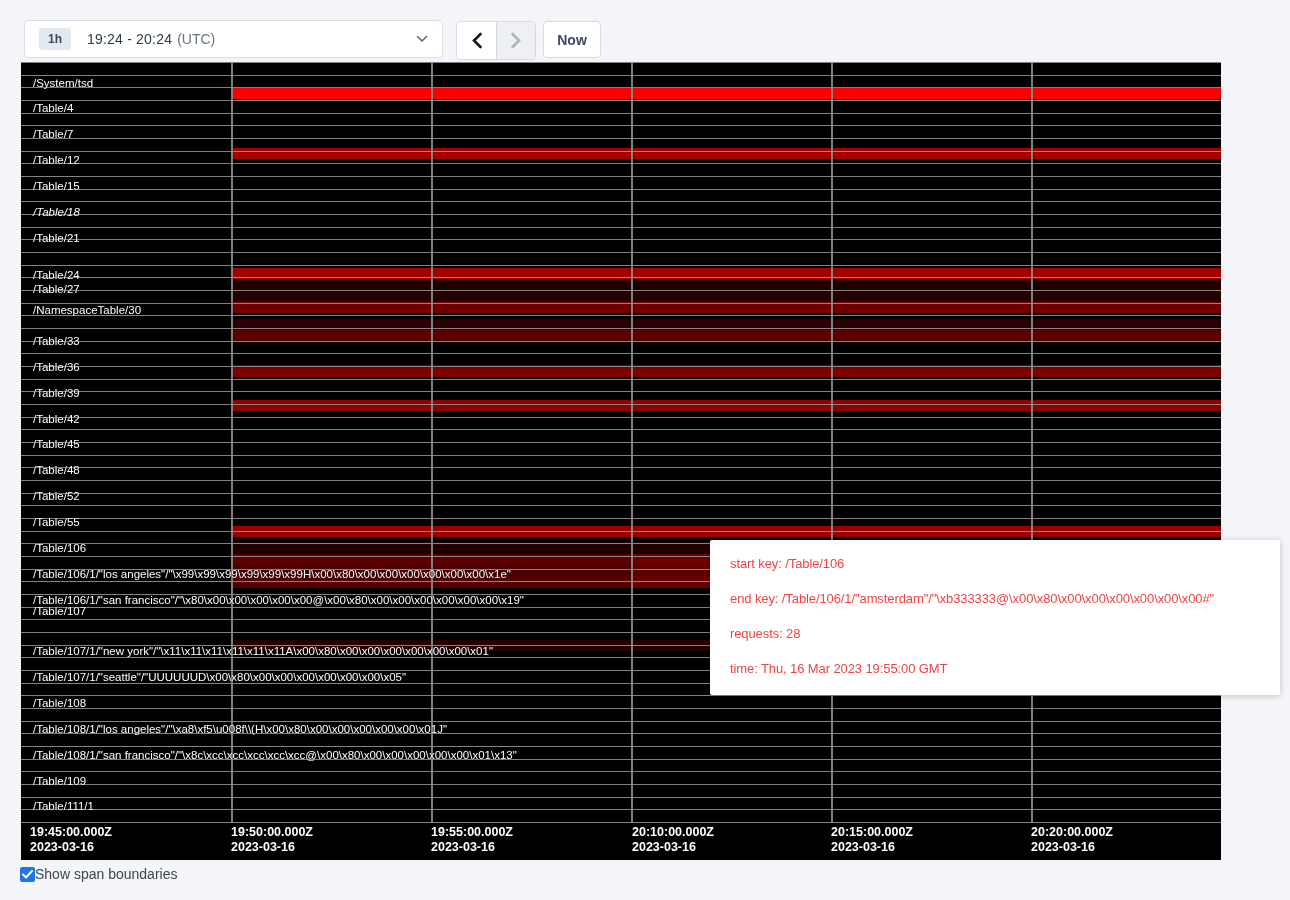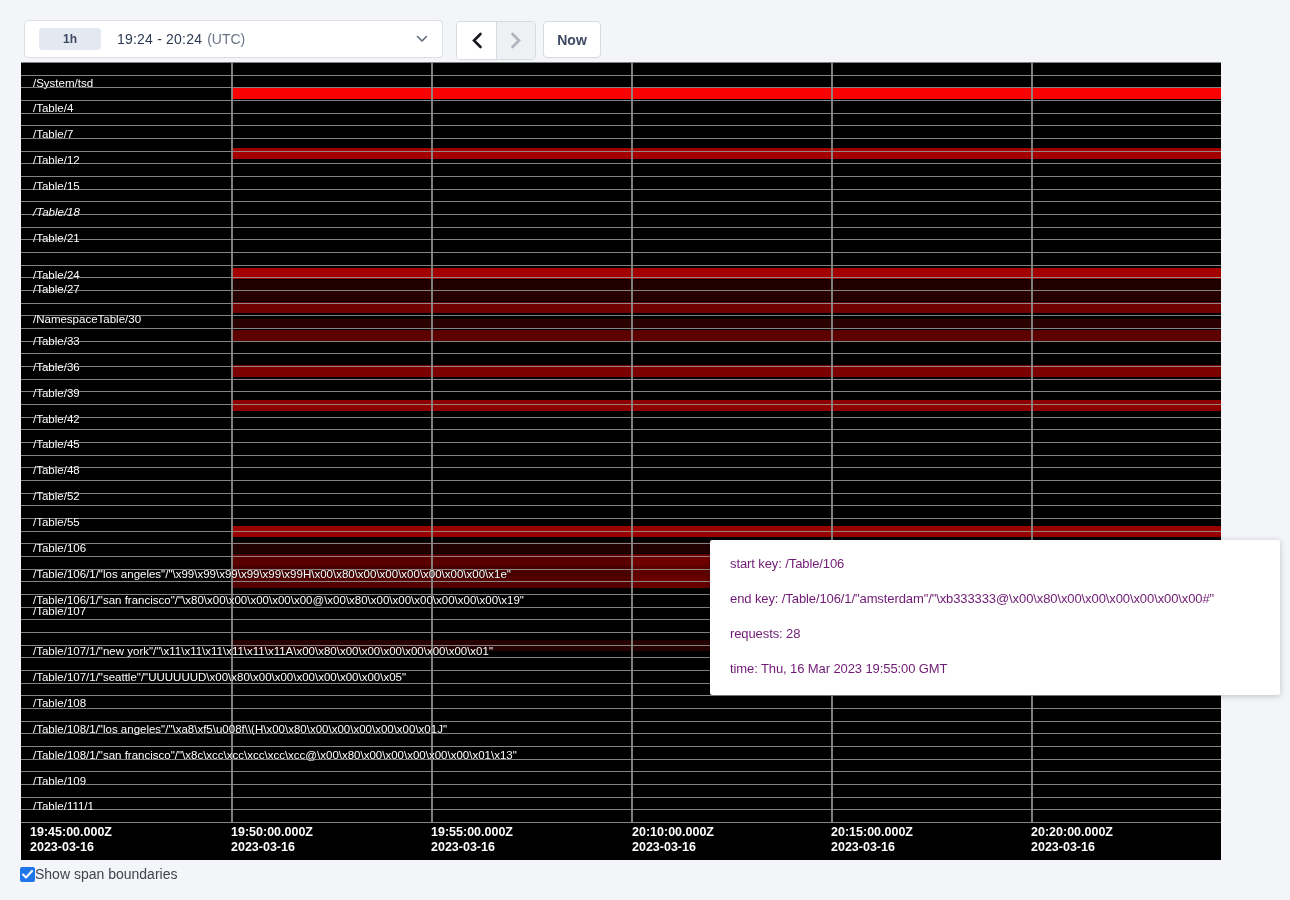--- a/index.html
+++ b/index.html
@@ -8,21 +8,21 @@
     background:#f4f5f9;
     font-family:"Liberation Sans", sans-serif;
   }
   
   .time-select{
     position:absolute;left:24px;top:20px;width:419px;height:38px;
     background:#fff;border:1px solid #dcdee6;border-radius:4px;
     display:flex;align-items:center;padding:0 14px;box-sizing:border-box;cursor:pointer;
   }
   .chip{
-    background:#e4e8f1;border-radius:3px;padding:4px 24px;
+    background:#e4e8f1;border-radius:3px;padding:4px 9px;
     font-size:12px;font-weight:700;color:#3c4961;margin-right:16px;
   }
   .range{font-size:14px;color:#2d3a53;}
   .range b{font-weight:400;letter-spacing:.2px;text-align:center;}
   .range .utc{color:#6b7487;font-weight:400;margin-left:5px;}
   .chev{margin-left:auto;}
   .nav-group{
     position:absolute;left:456px;top:21px;height:37px;
     display:flex;border:1px solid #d8dae2;border-radius:4px;overflow:hidden;background:#fff;
   }
@@ -50,21 +50,21 @@
     white-space:nowrap;z-index:4;text-shadow:0 0 1px #000;
   }
   #heatmap .tick{position:absolute;color:#fff;font-size:12.5px;font-weight:700;line-height:15px;white-space:nowrap;z-index:4;}
   
   .tooltip{
     position:absolute;left:710px;top:540px;width:570px;height:155px;
     background:#fff;border-radius:2px;box-shadow:0 1px 6px rgba(0,0,0,.22);
     padding:16px 0 0 20px;box-sizing:border-box;z-index:10;
   }
   .tooltip .tline{
-    font-size:13px;color:#701a75;margin-bottom:20px;white-space:nowrap;
+    font-size:13px;color:#ef4444;margin-bottom:20px;white-space:nowrap;
     letter-spacing:-0.1px;
   }
   
   .footer{position:absolute;left:20px;top:866px;display:flex;align-items:center;}
   .cbox{
     width:15px;height:15px;background:#1f76e8;border-radius:2px;
     display:inline-flex;align-items:center;justify-content:center;cursor:pointer;flex:none;
   }
   .cbox-label{font-size:14px;color:#3f4450;}
 </style>
@@ -191,21 +191,21 @@
   <div id="rowlabels-layer">
       <div class="rowlabel" style="top: 14.5px;">/System/tsd</div>
       <div class="rowlabel" style="top: 40.357px;">/Table/4</div>
       <div class="rowlabel" style="top: 66.214px;">/Table/7</div>
       <div class="rowlabel" style="top: 92.071px;">/Table/12</div>
       <div class="rowlabel" style="top: 117.928px;">/Table/15</div>
       <div class="rowlabel" style="top: 143.785px; font-style: italic;">/Table/18</div>
       <div class="rowlabel" style="top: 169.642px;">/Table/21</div>
       <div class="rowlabel" style="top: 207px;">/Table/24</div>
       <div class="rowlabel" style="top: 221.356px;">/Table/27</div>
-      <div class="rowlabel" style="top: 251px;">/NamespaceTable/30</div>
+      <div class="rowlabel" style="top: 242px;">/NamespaceTable/30</div>
       <div class="rowlabel" style="top: 273.07px;">/Table/33</div>
       <div class="rowlabel" style="top: 298.927px;">/Table/36</div>
       <div class="rowlabel" style="top: 324.784px;">/Table/39</div>
       <div class="rowlabel" style="top: 350.641px;">/Table/42</div>
       <div class="rowlabel" style="top: 376.498px;">/Table/45</div>
       <div class="rowlabel" style="top: 402.355px;">/Table/48</div>
       <div class="rowlabel" style="top: 428.212px;">/Table/52</div>
       <div class="rowlabel" style="top: 454.069px;">/Table/55</div>
       <div class="rowlabel" style="top: 479.926px;">/Table/106</div>
       <div class="rowlabel" style="top: 505.783px;">/Table/106/1/"los angeles"/"\x99\x99\x99\x99\x99\x99H\x00\x80\x00\x00\x00\x00\x00\x00\x1e"</div>

